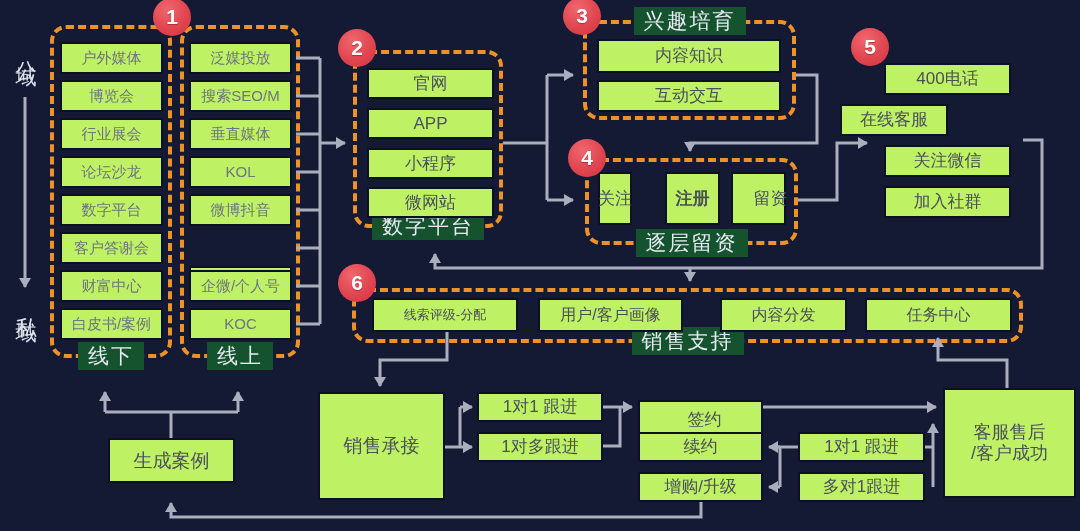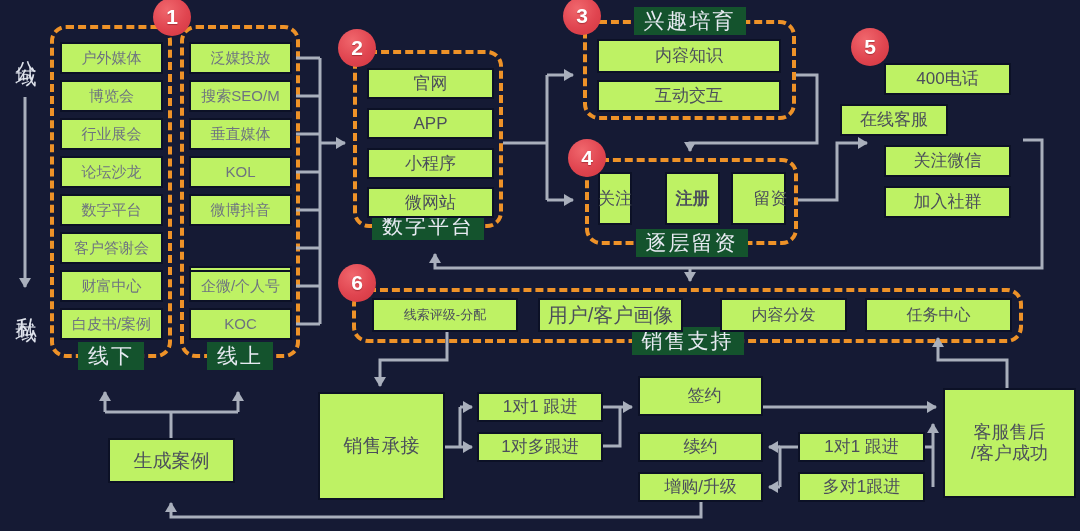--- a/index.html
+++ b/index.html
@@ -134,29 +134,29 @@
   <div class="box dark" style="left:598px;top:172px;width:34px;height:53px;">关注</div>
   <div class="box dark" style="left:665px;top:172px;width:55px;height:53px;font-weight:bold;">注册</div>
   <div class="box dark" style="left:731px;top:172px;width:55px;height:53px;padding-left:24px;">留资</div>
 
   <div class="box dark" style="left:884px;top:63px;width:127px;height:32px;">400电话</div>
   <div class="box dark" style="left:840px;top:104px;width:108px;height:32px;">在线客服</div>
   <div class="box dark" style="left:884px;top:145px;width:127px;height:32px;">关注微信</div>
   <div class="box dark" style="left:884px;top:186px;width:127px;height:32px;">加入社群</div>
 
   <div class="box dark" style="left:372px;top:298px;width:146px;height:34px;font-size:13px;">线索评级-分配</div>
-  <div class="box dark" style="left:538px;top:298px;width:145px;height:34px;font-size:20px;">用户/客户画像</div>
+  <div class="box dark" style="left:538px;top:298px;width:145px;height:34px;font-size:16px;">用户/客户画像</div>
   <div class="box dark" style="left:720px;top:298px;width:127px;height:34px;font-size:16px;">内容分发</div>
   <div class="box dark" style="left:865px;top:298px;width:147px;height:34px;font-size:16px;">任务中心</div>
 
   <div class="box dark big" style="left:108px;top:438px;width:127px;height:45px;">生成案例</div>
   <div class="box dark big" style="left:318px;top:392px;width:127px;height:108px;">销售承接</div>
   <div class="box dark" style="left:477px;top:392px;width:126px;height:30px;">1对1 跟进</div>
   <div class="box dark" style="left:477px;top:432px;width:126px;height:30px;">1对多跟进</div>
-  <div class="box dark" style="left:638px;top:376px;width:125px;height:40px;padding-left:8px;">签约</div>
+  <div class="box dark" style="left:638px;top:400px;width:125px;height:40px;padding-left:8px;">签约</div>
   <div class="box dark" style="left:638px;top:432px;width:125px;height:30px;">续约</div>
   <div class="box dark" style="left:638px;top:472px;width:125px;height:30px;">增购/升级</div>
   <div class="box dark" style="left:798px;top:432px;width:127px;height:30px;">1对1 跟进</div>
   <div class="box dark" style="left:798px;top:472px;width:127px;height:30px;">多对1跟进</div>
   <div class="box dark" style="left:943px;top:388px;width:133px;height:110px;font-size:18px;">
     <span>
       <span style="display:block;">客服售后</span>
       <span style="display:block;">/客户成功</span>
     </span>
   </div>

